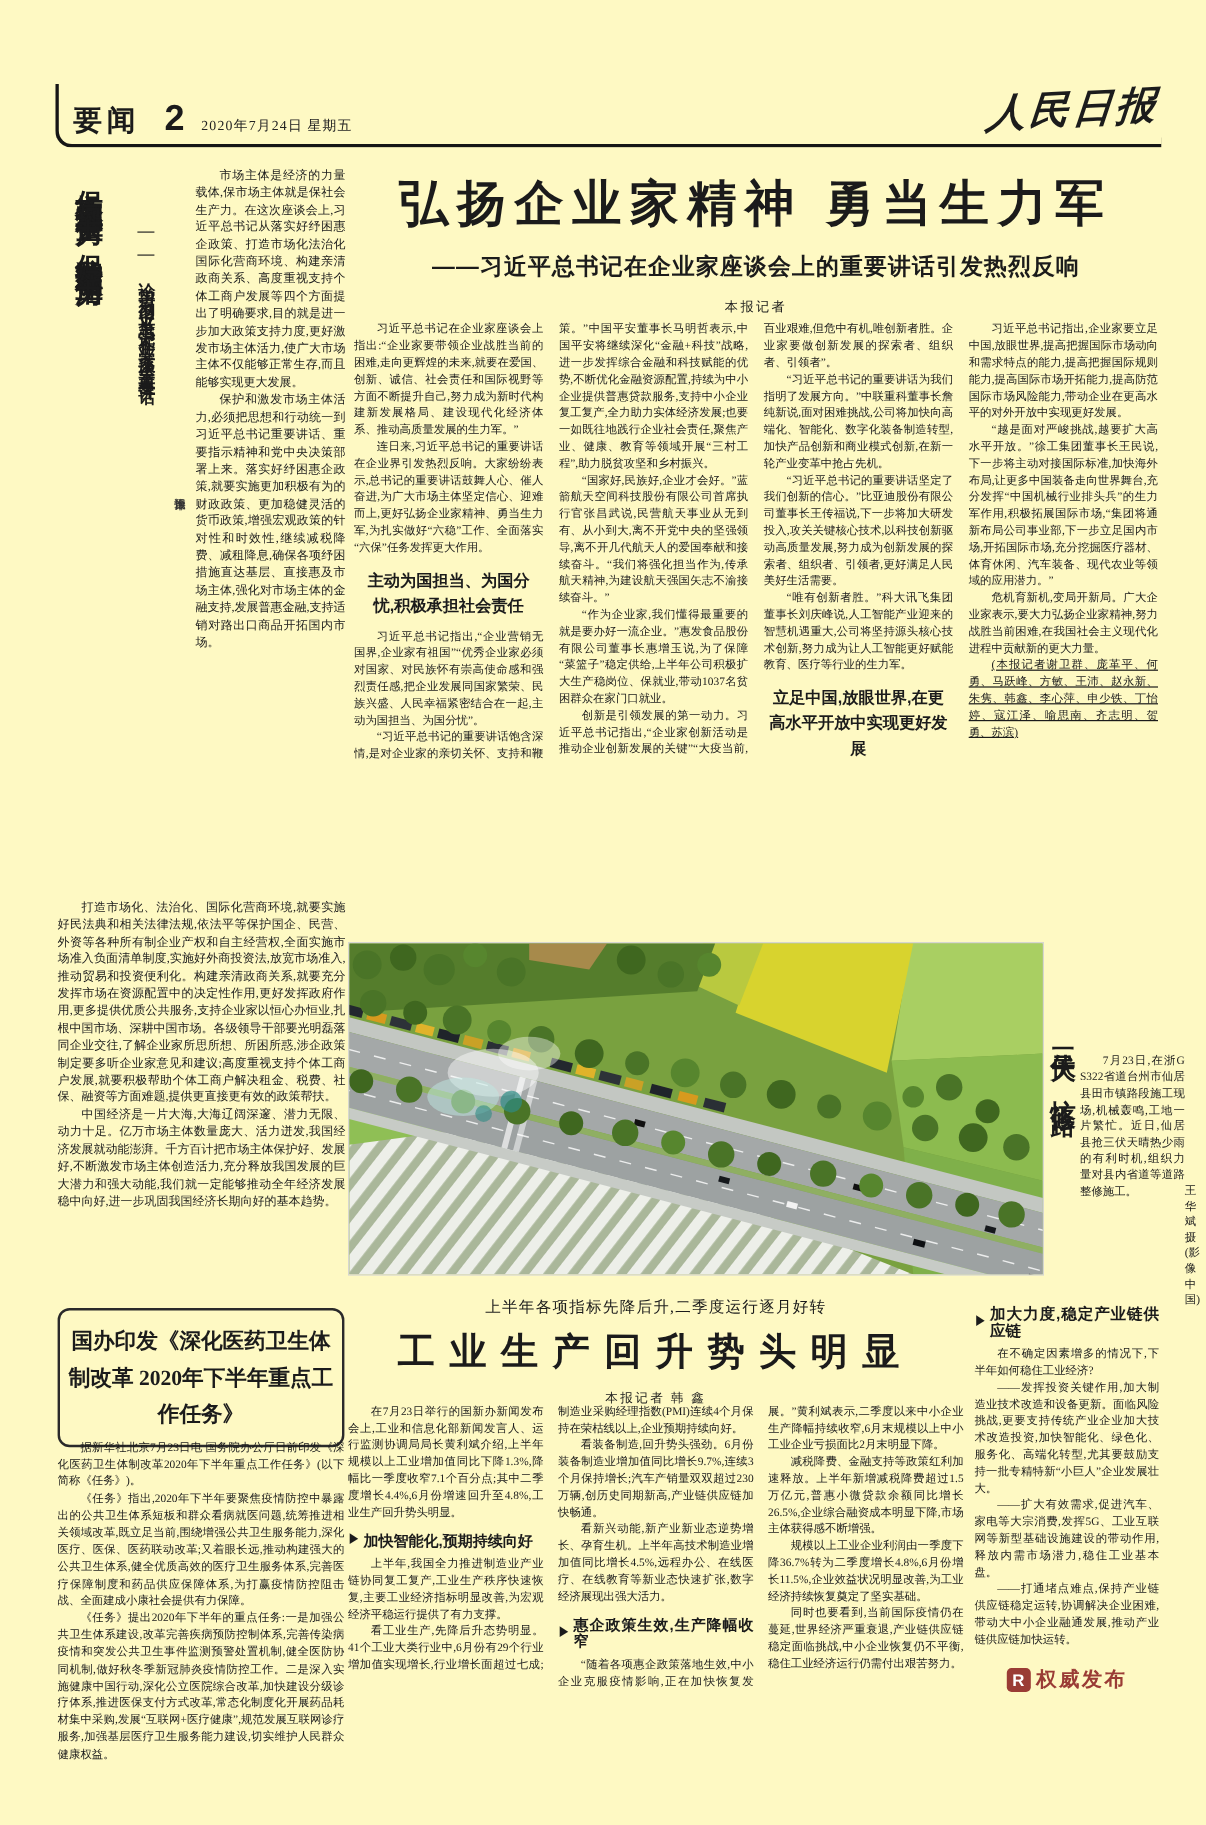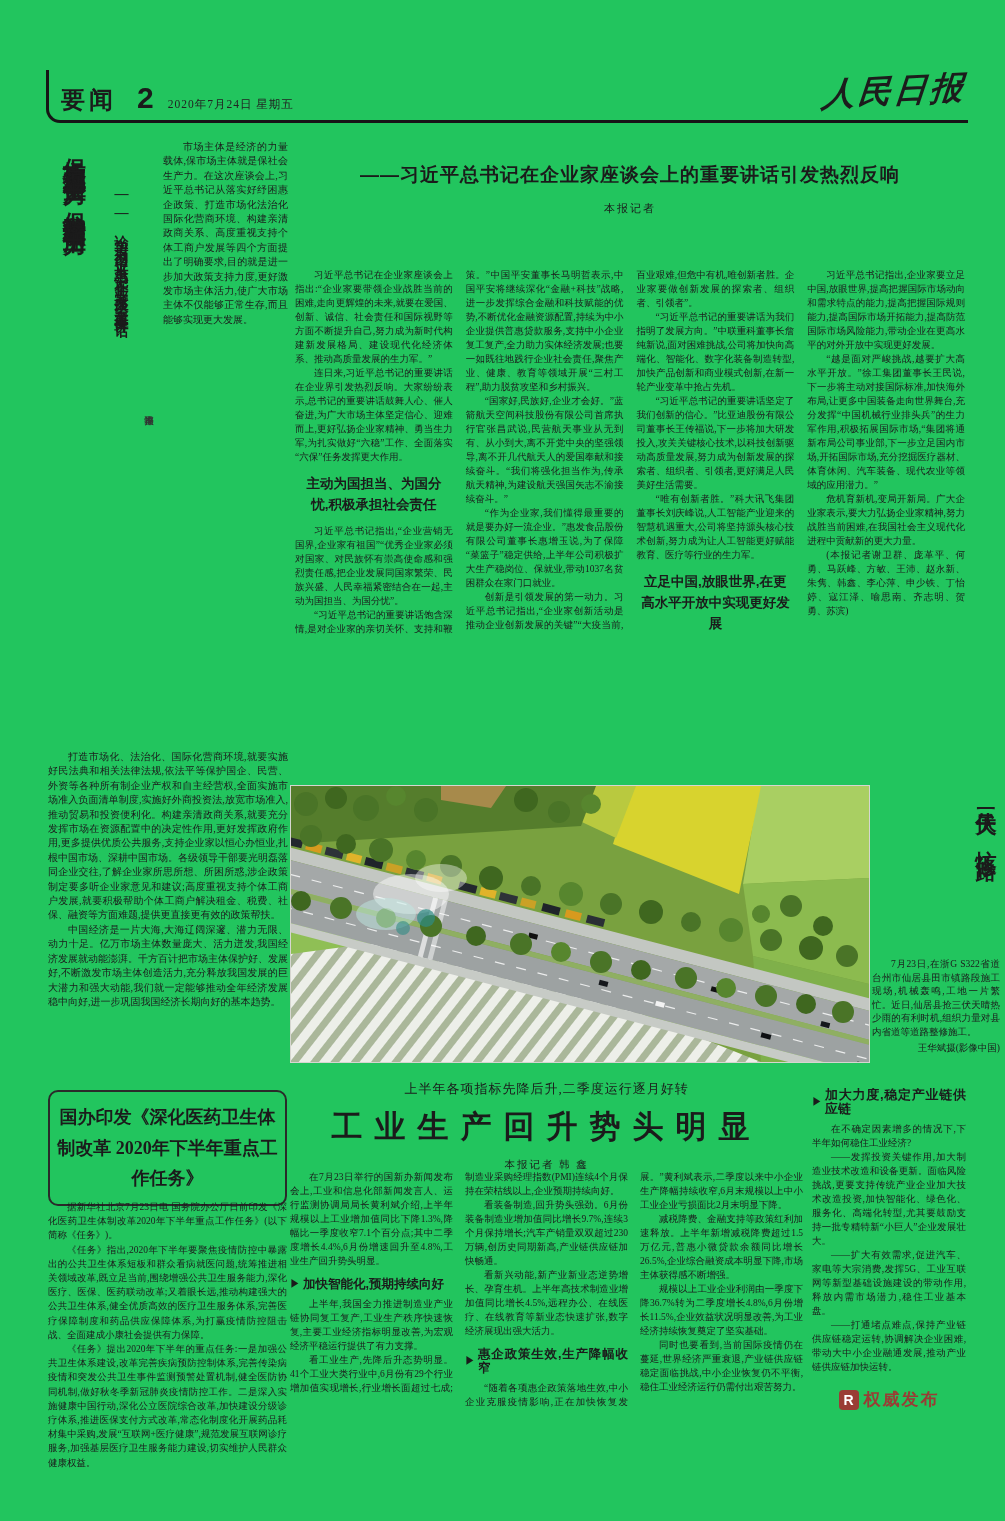--- a/index.html
+++ b/index.html
@@ -1,16 +1,16 @@
 <!DOCTYPE html>
 <html lang="zh"><head>
 <meta charset="utf-8">
 <style>
   html,body{margin:0;padding:0;background:#e9e9e7;}
-  .page{position:relative;width:1005px;height:1521px;margin:0 auto;background:#22c55e;
+  .page{position:relative;width:1005px;height:1521px;margin:0 auto;background:#fef9c3;
         font-family:"Liberation Serif","DejaVu Serif",serif;color:#1b1b1b;overflow:hidden;}
   
   .masthead{position:absolute;left:46px;top:70px;width:919px;height:50px;
             border-left:3px solid #161616;border-bottom:3px solid #161616;
             border-bottom-left-radius:14px;}
   .kicker{position:absolute;left:12px;bottom:4px;display:flex;align-items:baseline;gap:14px;}
   .sec{font-family:"Liberation Sans","DejaVu Sans",sans-serif;font-weight:900;font-size:24px;letter-spacing:4px;}
   .pageno{font-family:"Liberation Sans",sans-serif;font-weight:700;font-size:30px;margin-left:6px;}
   .date{font-size:11.5px;color:#222;letter-spacing:1px;}
   .paper-logo{position:absolute;right:2px;bottom:6px;font-weight:700;font-style:italic;font-size:33px;
@@ -28,26 +28,26 @@
   p.np{margin:0;text-indent:2em;}
   
   .main-head{position:absolute;left:295px;top:146px;width:670px;text-align:center;}
   .m-h1{font-family:"Liberation Sans",sans-serif;font-weight:900;font-size:41px;letter-spacing:7px;margin:0;line-height:1.15;}
   .m-h2{font-family:"Liberation Sans",sans-serif;font-weight:800;font-size:19px;letter-spacing:1px;margin:16px 0 0;}
   .m-by{font-size:11px;margin-top:13px;letter-spacing:2px;}
   .main-cols{position:absolute;left:295px;top:268px;width:670px;height:510px;
              column-count:4;column-gap:13px;font-size:9.5px;line-height:14px;text-align:justify;overflow:hidden;}
   .sec-head{font-family:"Liberation Sans",sans-serif;font-weight:900;font-size:13.5px;line-height:1.55;
             text-align:center;margin:10px 4px 8px;break-inside:avoid;}
-  .reporters{margin-top:4px;}
+  .reporters{margin-top:4px;text-decoration:underline;}
   
   .photo{position:absolute;left:291px;top:786px;width:578px;height:276px;outline:1px solid #d6d6d0;}
   .photo svg{display:block;width:100%;height:100%;}
   .photo-side{position:absolute;left:872px;top:790px;width:128px;height:300px;display:flex;
-              flex-direction:column;align-items:flex-end;}
+              flex-direction:row;align-items:center;}
   .cap-title{font-weight:700;font-size:21px;letter-spacing:5px;height:168px;}
   .cap-text{font-size:9.5px;line-height:13.6px;text-align:justify;margin-top:8px;}
   .cap-credit{font-size:9.5px;align-self:flex-end;margin-top:2px;}
   
   .gb-box{position:absolute;left:48px;top:1090px;width:239px;box-sizing:border-box;border:2px solid #2a2a2a;
           border-radius:10px;padding:10px 1px;text-align:center;font-weight:700;font-size:18px;line-height:1.7;}
   .gb-body{position:absolute;left:48px;top:1200px;width:239px;height:314px;font-size:9.5px;
            line-height:14.2px;text-align:justify;overflow:hidden;}
   
   .bottom-head{position:absolute;left:290px;top:1076px;width:513px;text-align:center;}
@@ -83,30 +83,32 @@
     <div class="paper-logo">人民日报</div>
   </header>
 
   <section>
     <div class="ed-top">
       <div class="ed-title v">保市场主体就是保社会生产力 保护和激发市场主体活力</div>
       <div class="ed-sub v">——论学习贯彻习近平总书记在企业家座谈会上重要讲话</div>
       <div class="ed-byline v">本报评论员</div>
       <div class="ed-body1">
         <p class="np">市场主体是经济的力量载体,保市场主体就是保社会生产力。在这次座谈会上,习近平总书记从落实好纾困惠企政策、打造市场化法治化国际化营商环境、构建亲清政商关系、高度重视支持个体工商户发展等四个方面提出了明确要求,目的就是进一步加大政策支持力度,更好激发市场主体活力,使广大市场主体不仅能够正常生存,而且能够实现更大发展。</p>
+        <p class="np">保护和激发市场主体活力,必须把思想和行动统一到习近平总书记重要讲话、重要指示精神和党中央决策部署上来。落实好纾困惠企政策,就要实施更加积极有为的财政政策、更加稳健灵活的货币政策,增强宏观政策的针对性和时效性,继续减税降费、减租降息,确保各项纾困措施直达基层、直接惠及市场主体,强化对市场主体的金融支持,发展普惠金融,支持适销对路出口商品开拓国内市场。</p>
       </div>
     </div>
     <div class="ed-body2">
       <p class="np">打造市场化、法治化、国际化营商环境,就要实施好民法典和相关法律法规,依法平等保护国企、民营、外资等各种所有制企业产权和自主经营权,全面实施市场准入负面清单制度,实施好外商投资法,放宽市场准入,推动贸易和投资便利化。构建亲清政商关系,就要充分发挥市场在资源配置中的决定性作用,更好发挥政府作用,更多提供优质公共服务,支持企业家以恒心办恒业,扎根中国市场、深耕中国市场。各级领导干部要光明磊落同企业交往,了解企业家所思所想、所困所惑,涉企政策制定要多听企业家意见和建议;高度重视支持个体工商户发展,就要积极帮助个体工商户解决租金、税费、社保、融资等方面难题,提供更直接更有效的政策帮扶。</p>
       <p class="np">中国经济是一片大海,大海辽阔深邃、潜力无限、动力十足。亿万市场主体数量庞大、活力迸发,我国经济发展就动能澎湃。千方百计把市场主体保护好、发展好,不断激发市场主体创造活力,充分释放我国发展的巨大潜力和强大动能,我们就一定能够推动全年经济发展稳中向好,进一步巩固我国经济长期向好的基本趋势。</p>
     </div>
   </section>
 
   <section>
     <div class="main-head">
+      <h1 class="m-h1">弘扬企业家精神 勇当生力军</h1>
       <h2 class="m-h2">——习近平总书记在企业家座谈会上的重要讲话引发热烈反响</h2>
       <div class="m-by">本报记者</div>
     </div>
     <div class="main-cols">
       <p class="np">习近平总书记在企业家座谈会上指出:“企业家要带领企业战胜当前的困难,走向更辉煌的未来,就要在爱国、创新、诚信、社会责任和国际视野等方面不断提升自己,努力成为新时代构建新发展格局、建设现代化经济体系、推动高质量发展的生力军。”</p>
       <p class="np">连日来,习近平总书记的重要讲话在企业界引发热烈反响。大家纷纷表示,总书记的重要讲话鼓舞人心、催人奋进,为广大市场主体坚定信心、迎难而上,更好弘扬企业家精神、勇当生力军,为扎实做好“六稳”工作、全面落实“六保”任务发挥更大作用。</p>
       <h3 class="sec-head">主动为国担当、为国分忧,积极承担社会责任</h3>
       <p class="np">习近平总书记指出,“企业营销无国界,企业家有祖国”“优秀企业家必须对国家、对民族怀有崇高使命感和强烈责任感,把企业发展同国家繁荣、民族兴盛、人民幸福紧密结合在一起,主动为国担当、为国分忧”。</p>
       <p class="np">“习近平总书记的重要讲话饱含深情,是对企业家的亲切关怀、支持和鞭策。”中国平安董事长马明哲表示,中国平安将继续深化“金融+科技”战略,进一步发挥综合金融和科技赋能的优势,不断优化金融资源配置,持续为中小企业提供普惠贷款服务,支持中小企业复工复产,全力助力实体经济发展;也要一如既往地践行企业社会责任,聚焦产业、健康、教育等领域开展“三村工程”,助力脱贫攻坚和乡村振兴。</p>
       <p class="np">“国家好,民族好,企业才会好。”蓝箭航天空间科技股份有限公司首席执行官张昌武说,民营航天事业从无到有、从小到大,离不开党中央的坚强领导,离不开几代航天人的爱国奉献和接续奋斗。“我们将强化担当作为,传承航天精神,为建设航天强国矢志不渝接续奋斗。”</p>

